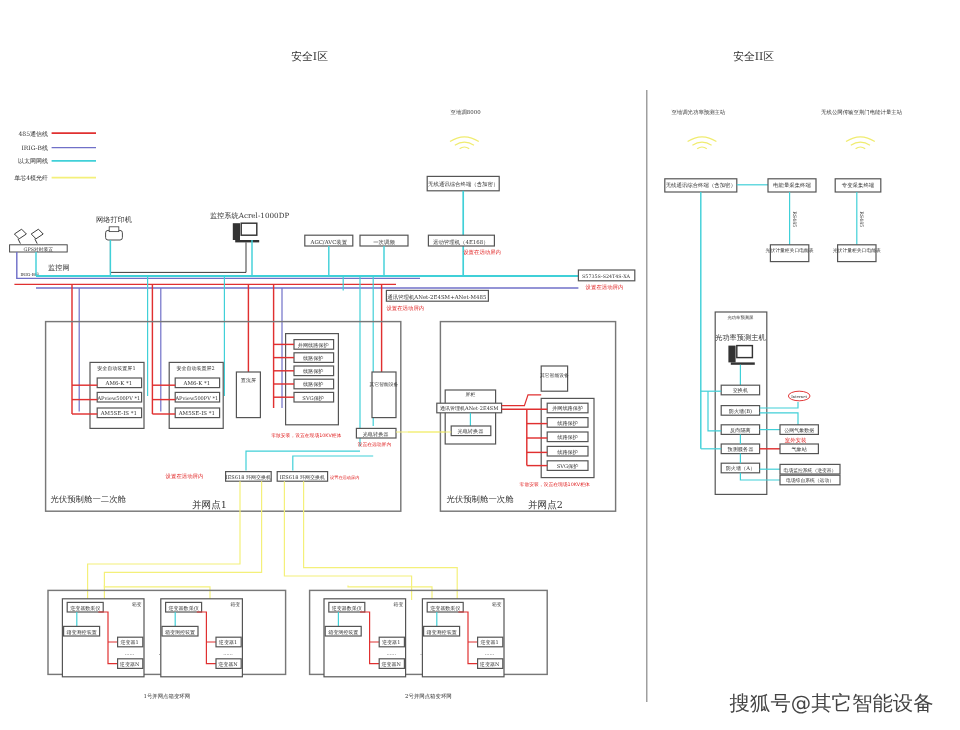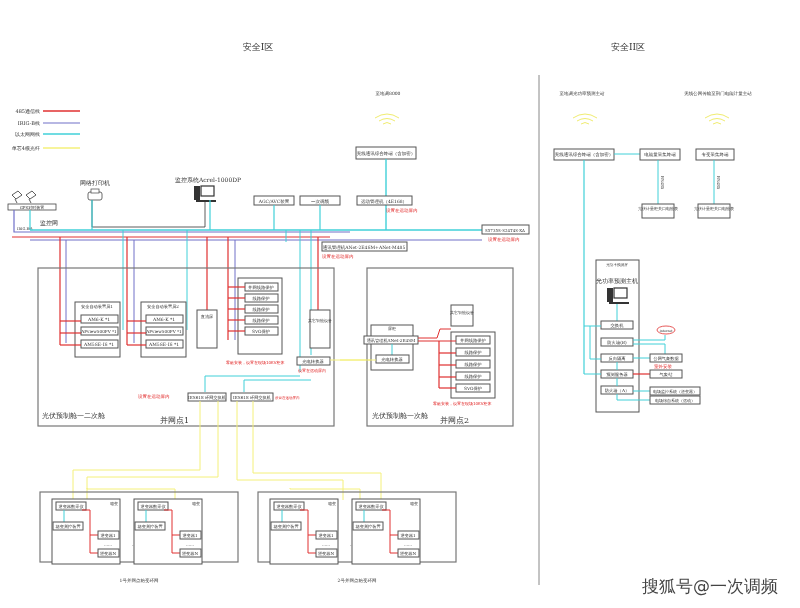--- a/index.html
+++ b/index.html
@@ -362,13 +362,13 @@
   <text class="note" x="654" y="368" font-size="4.5">室外安装</text>
   <line x1="633" y1="374" x2="650" y2="374" class="red" stroke-width="1.2"></line>
   <rect class="box" x="650" y="370" width="32" height="8"></rect>
   <text class="t" x="666" y="376" font-size="4.3" text-anchor="middle">气象站</text>
   <rect class="box" x="650" y="387" width="50" height="8"></rect>
   <text class="t" x="675" y="393" font-size="4" text-anchor="middle">电场监控系统（逆变器）</text>
   <rect class="box" x="650" y="396" width="50" height="8"></rect>
   <text class="t" x="675" y="402" font-size="4" text-anchor="middle">电场综自系统（远动）</text>
 </svg>
 
-<div class="wm">搜狐号@一次调频</div>
+<div class="wm">搜狐号@其它智能设备</div>
 
 </body></html>

